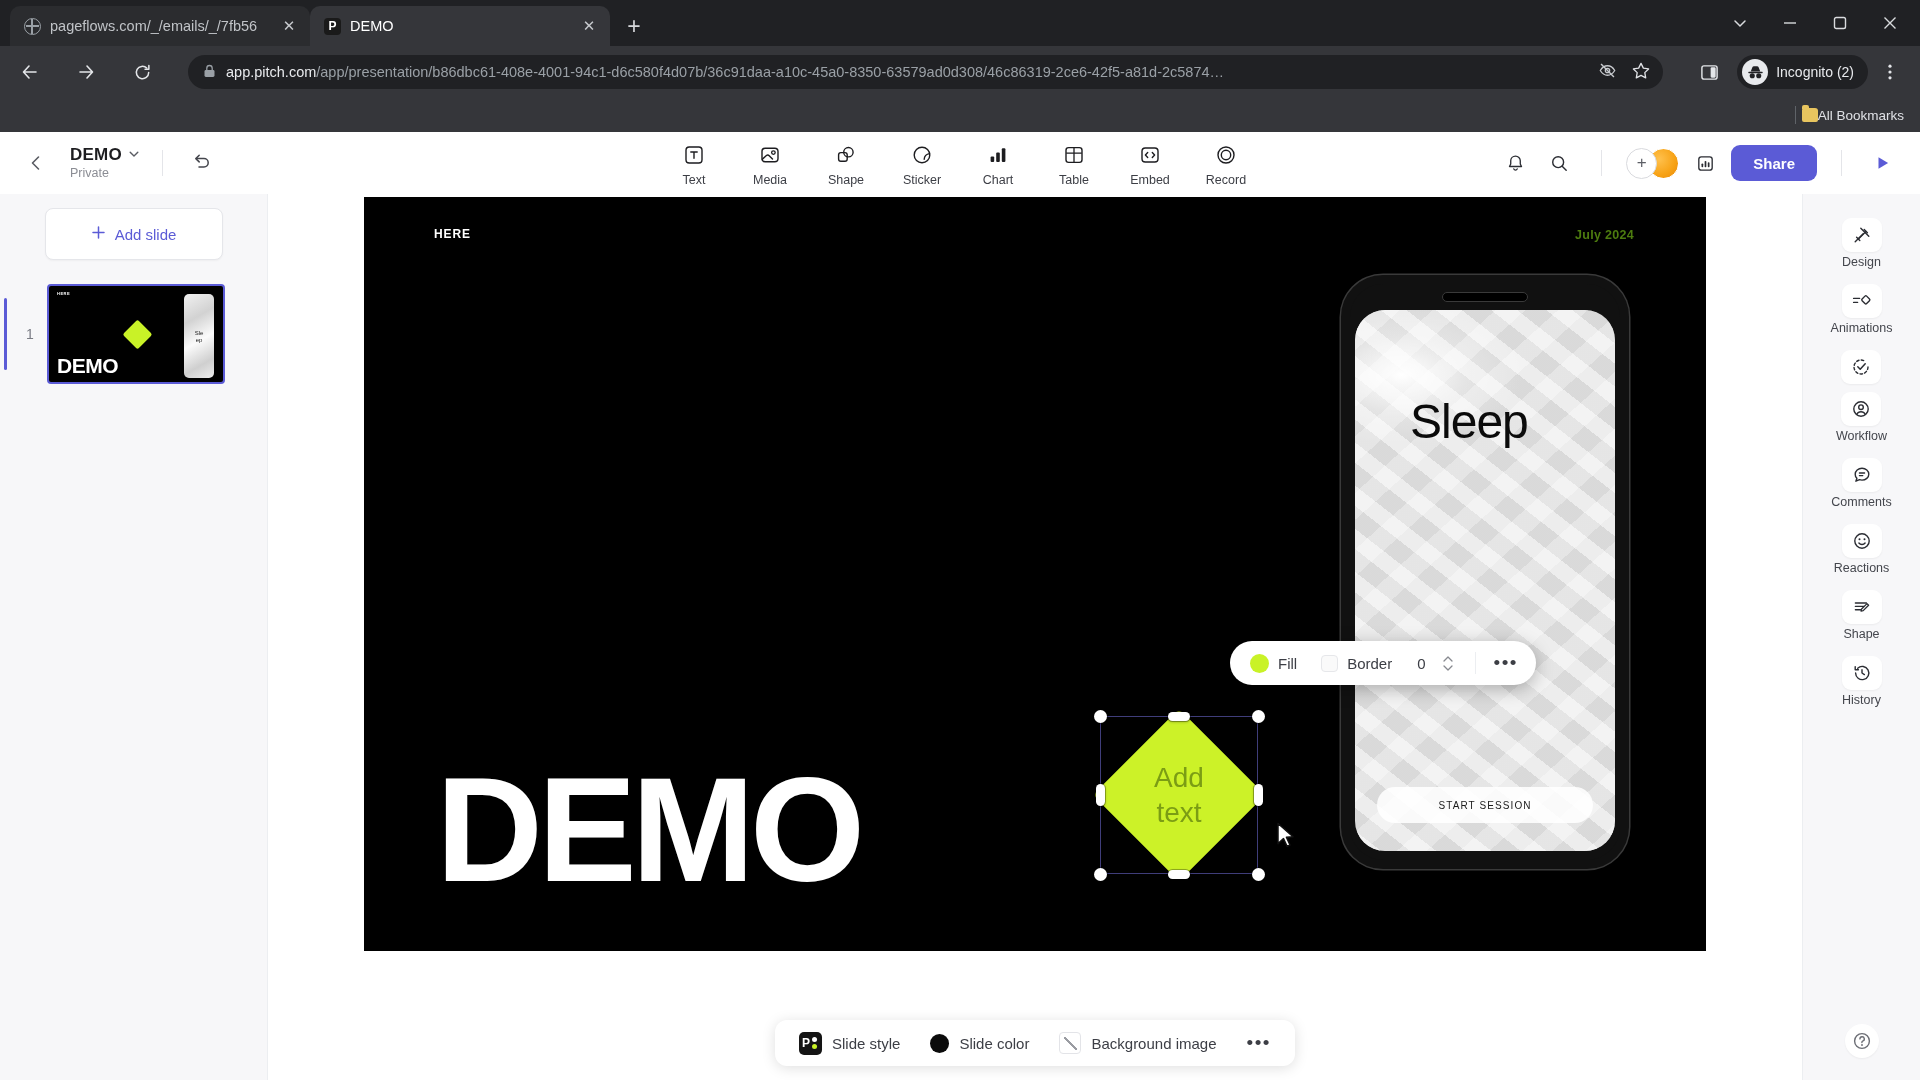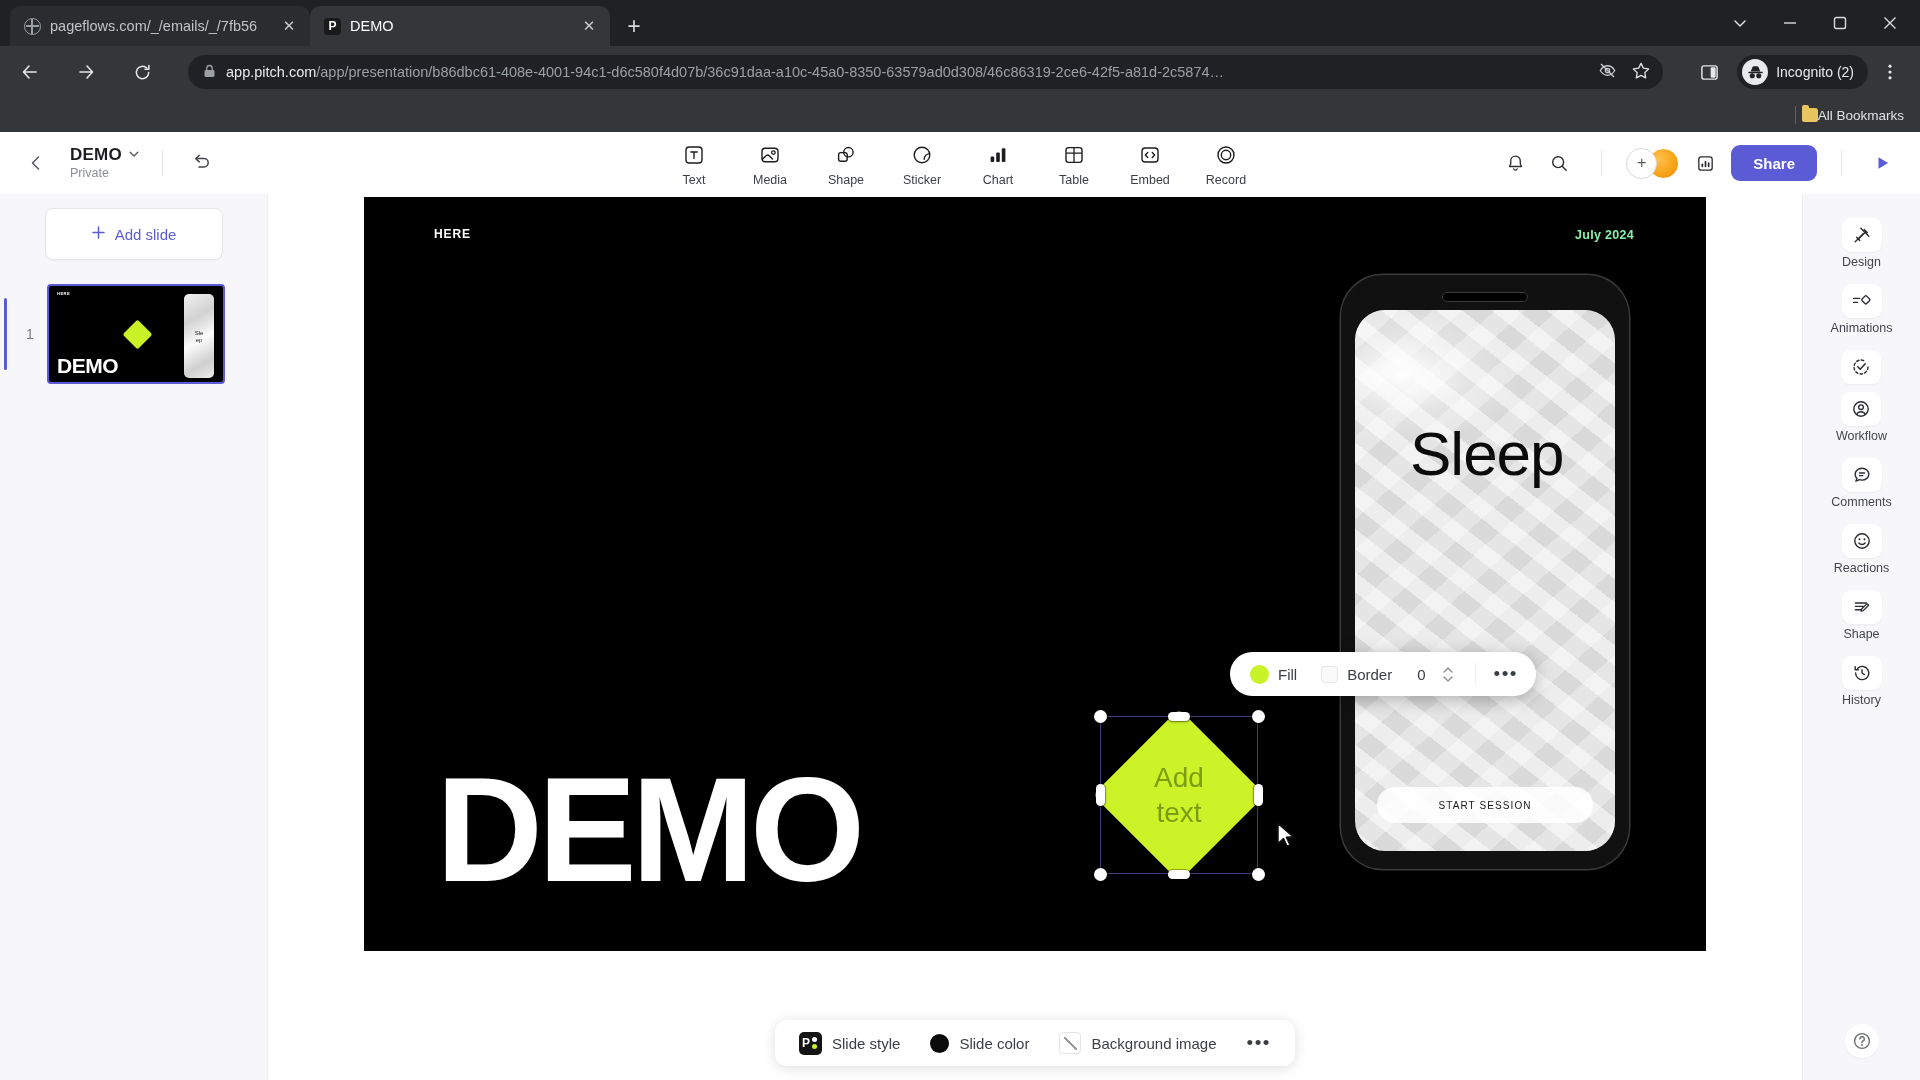--- a/index.html
+++ b/index.html
@@ -151,21 +151,21 @@
   .thumb-phone span { font-size: 6px; color: #1a1a1a; line-height: 1; }
   .thumb-hdr { position:absolute; left:8px; top:5px; color:#fff; font-size:4px; letter-spacing:.5px; font-weight:bold;}
 
   .canvas-wrap { flex: 1; position: relative; display: flex; flex-direction: column; align-items: center;
      justify-content: flex-start; padding-top: 2px; min-width:0; background:#fff;}
 
   .slide {
     width: 1342px; height: 754px; background: #000; position: relative; margin-top: 1px;
   }
   .slide-eyebrow { position:absolute; left: 70px; top: 30px; color:#fff; font-size: 12px; font-weight: bold; letter-spacing: .9px; }
-  .slide-date { position:absolute; right: 72px; top: 31px; color:#86efac; font-size: 12.5px; font-weight: bold; letter-spacing:.3px; }
+  .slide-date { position:absolute; right: 72px; top: 31px; color:#4d7c0f; font-size: 12.5px; font-weight: bold; letter-spacing:.3px; }
   .slide-demo { position:absolute; left: 72px; bottom: 58px; color:#fff; font-size: 148px; font-weight: bold;
       letter-spacing: -5px; line-height: .85; }
 
   
   .phone {
     position: absolute; right: 77px; top: 78px; width: 288px; height: 594px;
     border: 9px solid #111; border-radius: 42px; background: #111;
     box-shadow: 0 0 0 1.5px #3a3a3a;
   }
   .phone-notch {
@@ -186,34 +186,34 @@
     display: flex; flex-direction: column; align-items: center;
   }
   .phone-screen::after{
     content:''; position:absolute; inset:0;
     background:
       repeating-linear-gradient(38deg, rgba(255,255,255,.55) 0 16px, rgba(170,170,170,.18) 16px 34px),
       repeating-linear-gradient(-42deg, rgba(255,255,255,.40) 0 20px, rgba(165,165,165,.14) 20px 42px);
     mix-blend-mode: overlay; pointer-events:none;
   }
   .phone-title {
-    position: relative; z-index: 2; margin-top: 114px; font-size: 62px; line-height: .98;
-    color: #0b0b0b; font-weight: 400; letter-spacing: -1px; text-align: center; width: 150px;
+    position: relative; z-index: 2; margin-top: 88px; font-size: 48px; line-height: .98;
+    color: #0b0b0b; font-weight: 400; letter-spacing: -1px; text-align: left; width: 150px;
     font-family: "Liberation Sans", sans-serif;
   }
   .phone-cta {
     position: absolute; z-index: 2; bottom: 28px; left: 22px; right: 22px; height: 36px;
     border-radius: 18px; background: rgba(255,255,255,.86);
     display: flex; align-items: center; justify-content: center;
     font-size: 10px; letter-spacing: 1.1px; color: #1a1a1a;
   }
 
   
   .fmt-bar {
-    position: absolute; left: 962px; top: 458px; height: 44px; background: #fff;
+    position: absolute; left: 962px; top: 447px; height: 44px; background: #fff;
     border-radius: 22px; display: flex; align-items: center; padding: 0 6px 0 10px;
     box-shadow: 0 4px 18px rgba(0,0,0,.28); gap: 4px; z-index: 30;
   }
   .fmt-item { display:flex; align-items:center; gap:9px; padding: 0 10px; height: 34px; border-radius: 8px; }
   .fill-swatch { width: 19px; height: 19px; border-radius: 50%; background: #c9f227; }
   .border-swatch { width: 17px; height: 17px; border-radius: 4px; border: 1.6px solid #e6e7ea; background:#fafafa; }
   .fmt-lbl { font-size: 15px; color: #3c3e45; }
   .border-val { font-size: 15px; color: #3c3e45; padding-left: 16px; }
   .spinner { display: flex; flex-direction: column; gap: 3px; color: #87898f; padding: 0 6px 0 8px; }
   .fmt-div { width: 1px; height: 22px; background: #eceef1; margin: 0 2px; }

